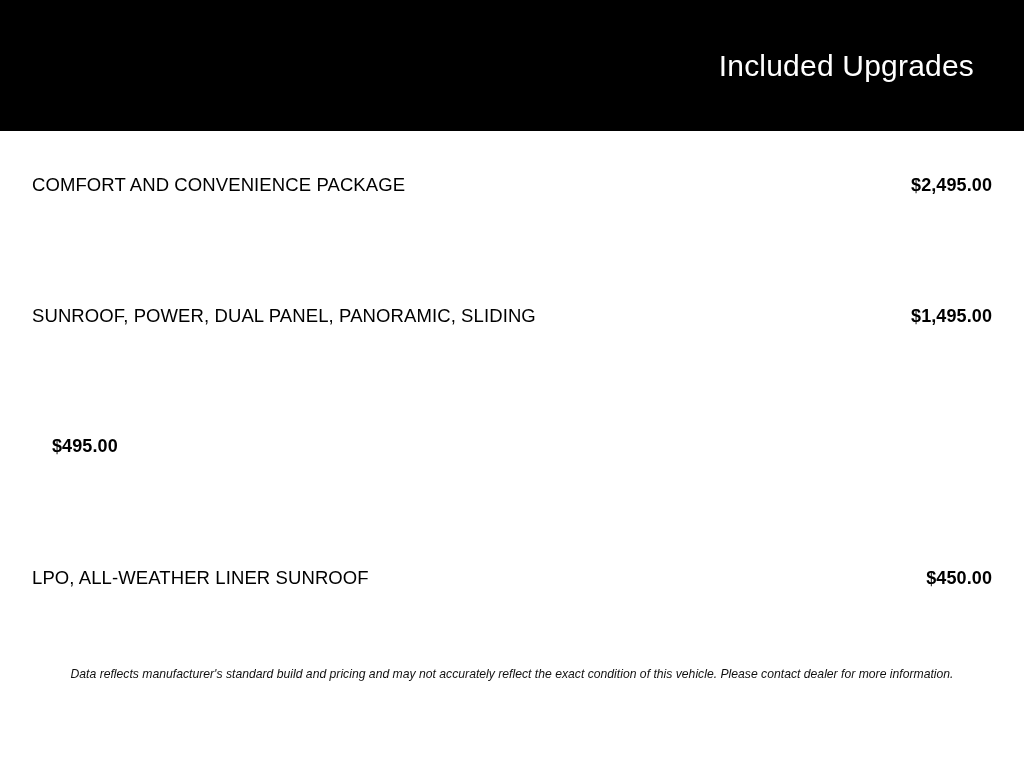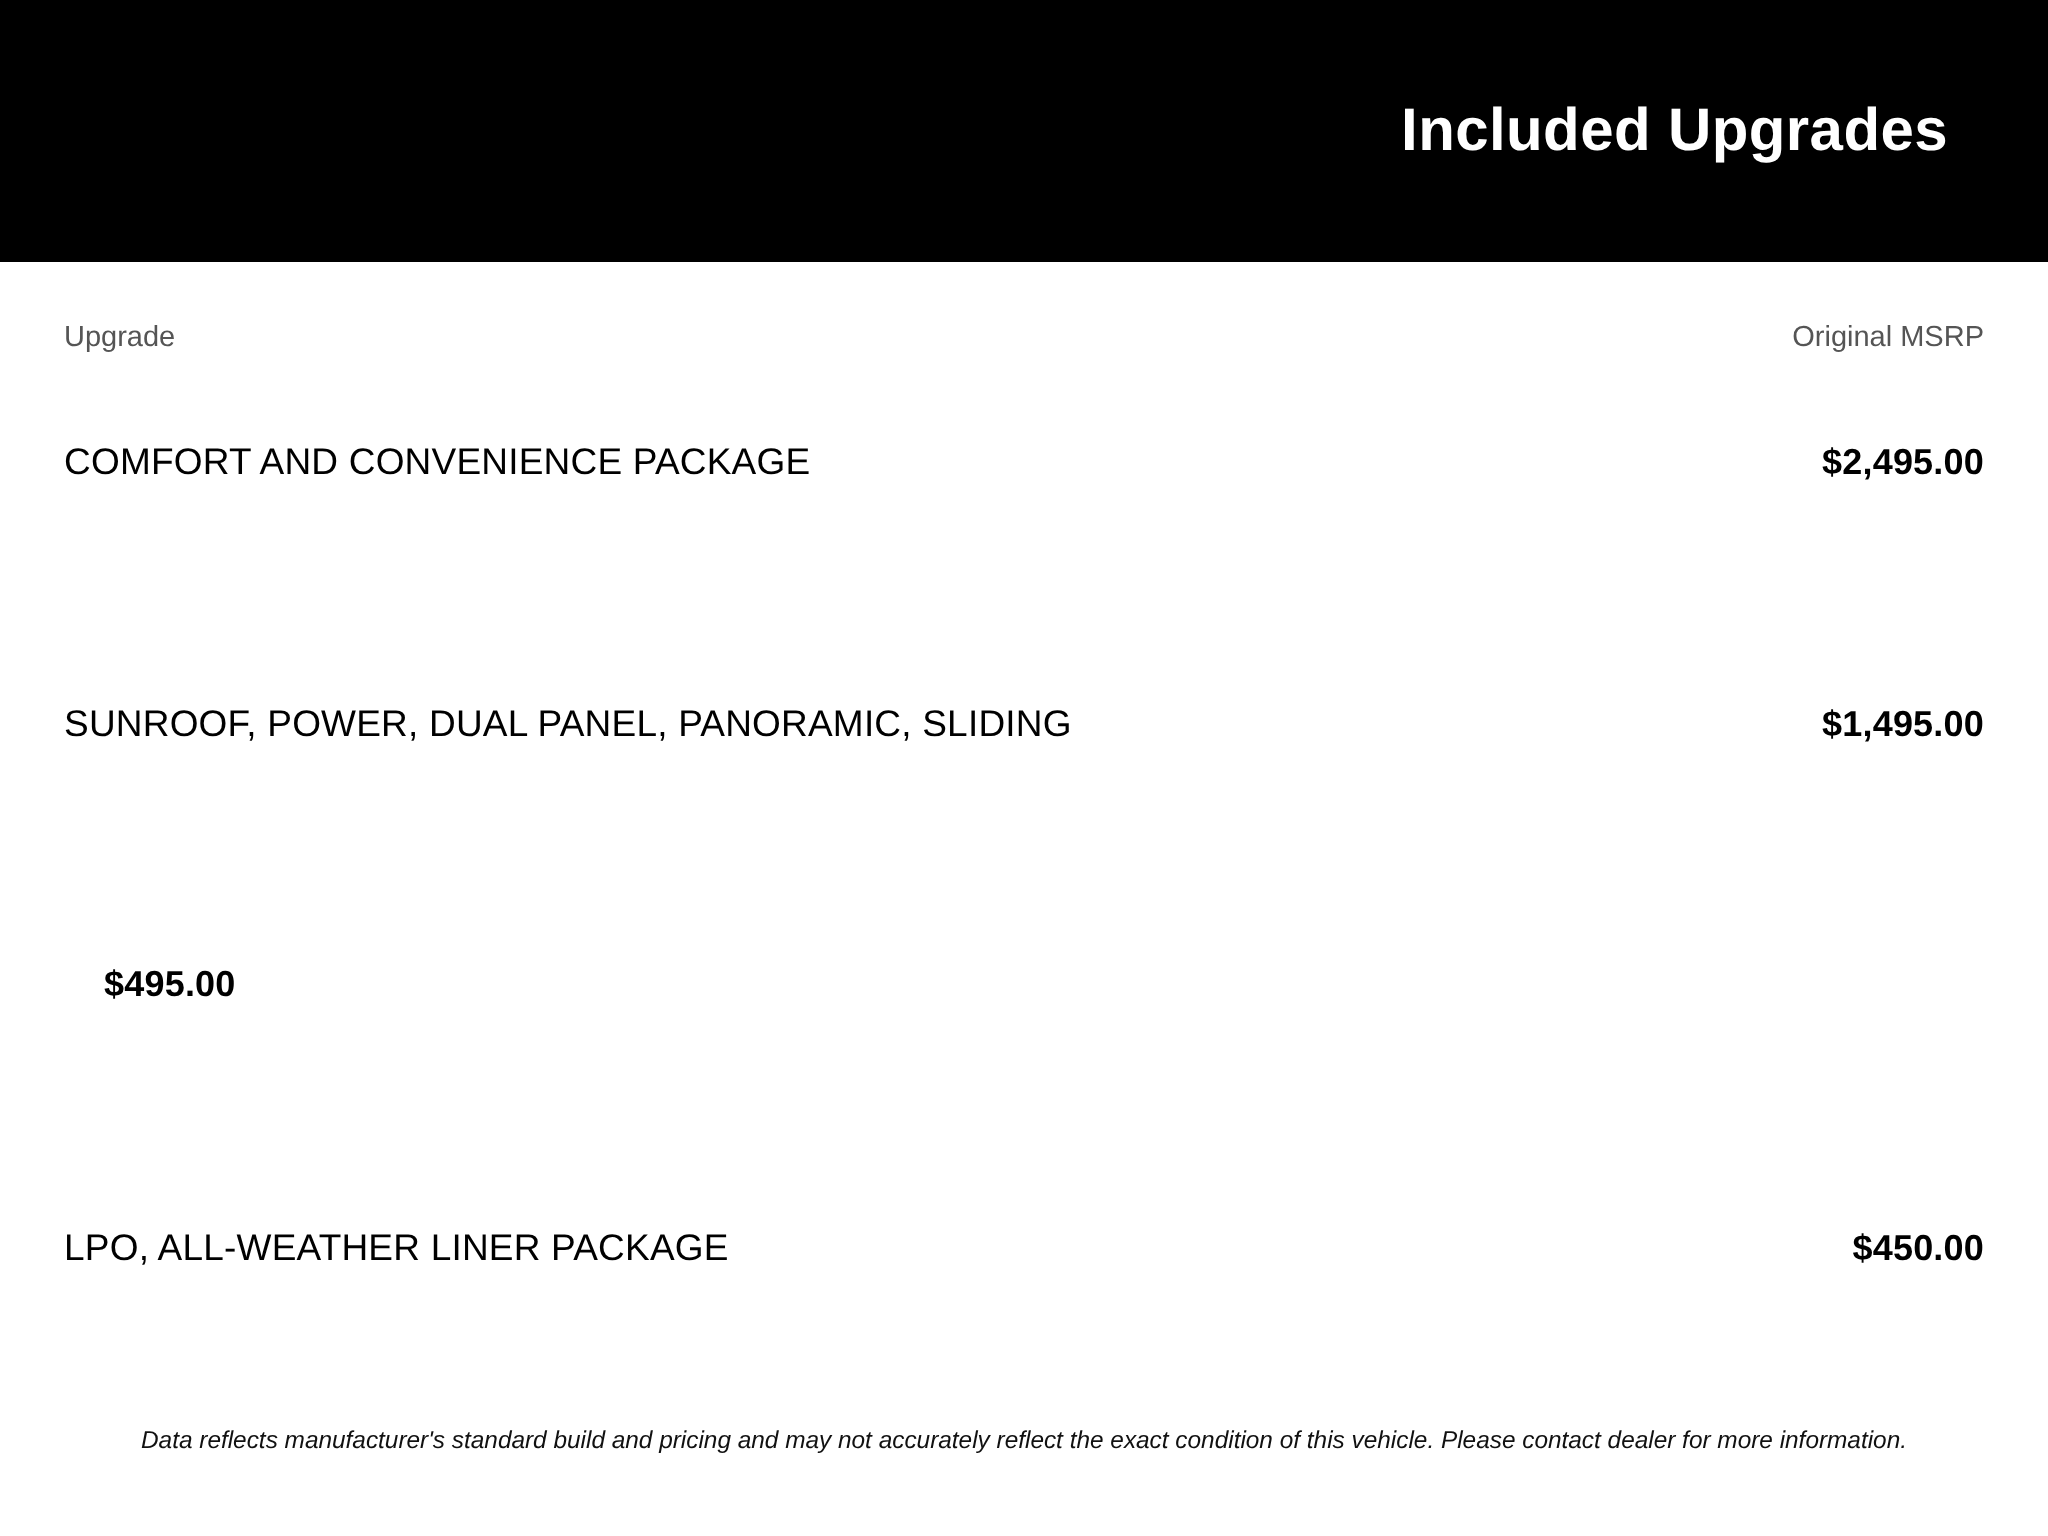--- a/index.html
+++ b/index.html
@@ -27,21 +27,21 @@
     flex: 0 0 131px;
     display: flex;
     align-items: center;
     justify-content: flex-end;
     box-sizing: border-box;
     padding-right: 50px;
   }
   .header-title {
     color: #ffffff;
     font-size: 30px;
-    font-weight: 700;
+    font-weight: 400;
     letter-spacing: 0.2px;
     line-height: 1;
   }
   .content {
     flex: 1 1 auto;
     box-sizing: border-box;
     padding: 0 32px;
     display: flex;
     flex-direction: column;
   }
@@ -96,43 +96,39 @@
 <body>
 
 <div class="page">
 
   <div class="header">
     <div class="header-title">Included Upgrades</div>
   </div>
 
   <div class="content">
 
-    <div class="col-head">
-      <div class="col-head-left">Upgrade</div>
-      <div class="col-head-right">Original MSRP</div>
-    </div>
 
     <div class="rows">
 
       <div class="row">
         <div class="row-label">COMFORT AND CONVENIENCE PACKAGE</div>
         <div class="row-price">$2,495.00</div>
       </div>
 
       <div class="row">
         <div class="row-label">SUNROOF, POWER, DUAL PANEL, PANORAMIC, SLIDING</div>
         <div class="row-price">$1,495.00</div>
       </div>
 
       <div class="row">
         <div class="row-price">$495.00</div>
       </div>
 
       <div class="row">
-        <div class="row-label">LPO, ALL-WEATHER LINER PACKAGE</div>
+        <div class="row-label">LPO, ALL-WEATHER LINER SUNROOF</div>
         <div class="row-price">$450.00</div>
       </div>
 
     </div>
 
     <div class="disclaimer">Data reflects manufacturer's standard build and pricing and may not accurately reflect the exact condition of this vehicle. Please contact dealer for more information.</div>
 
   </div>
 </div>
 

